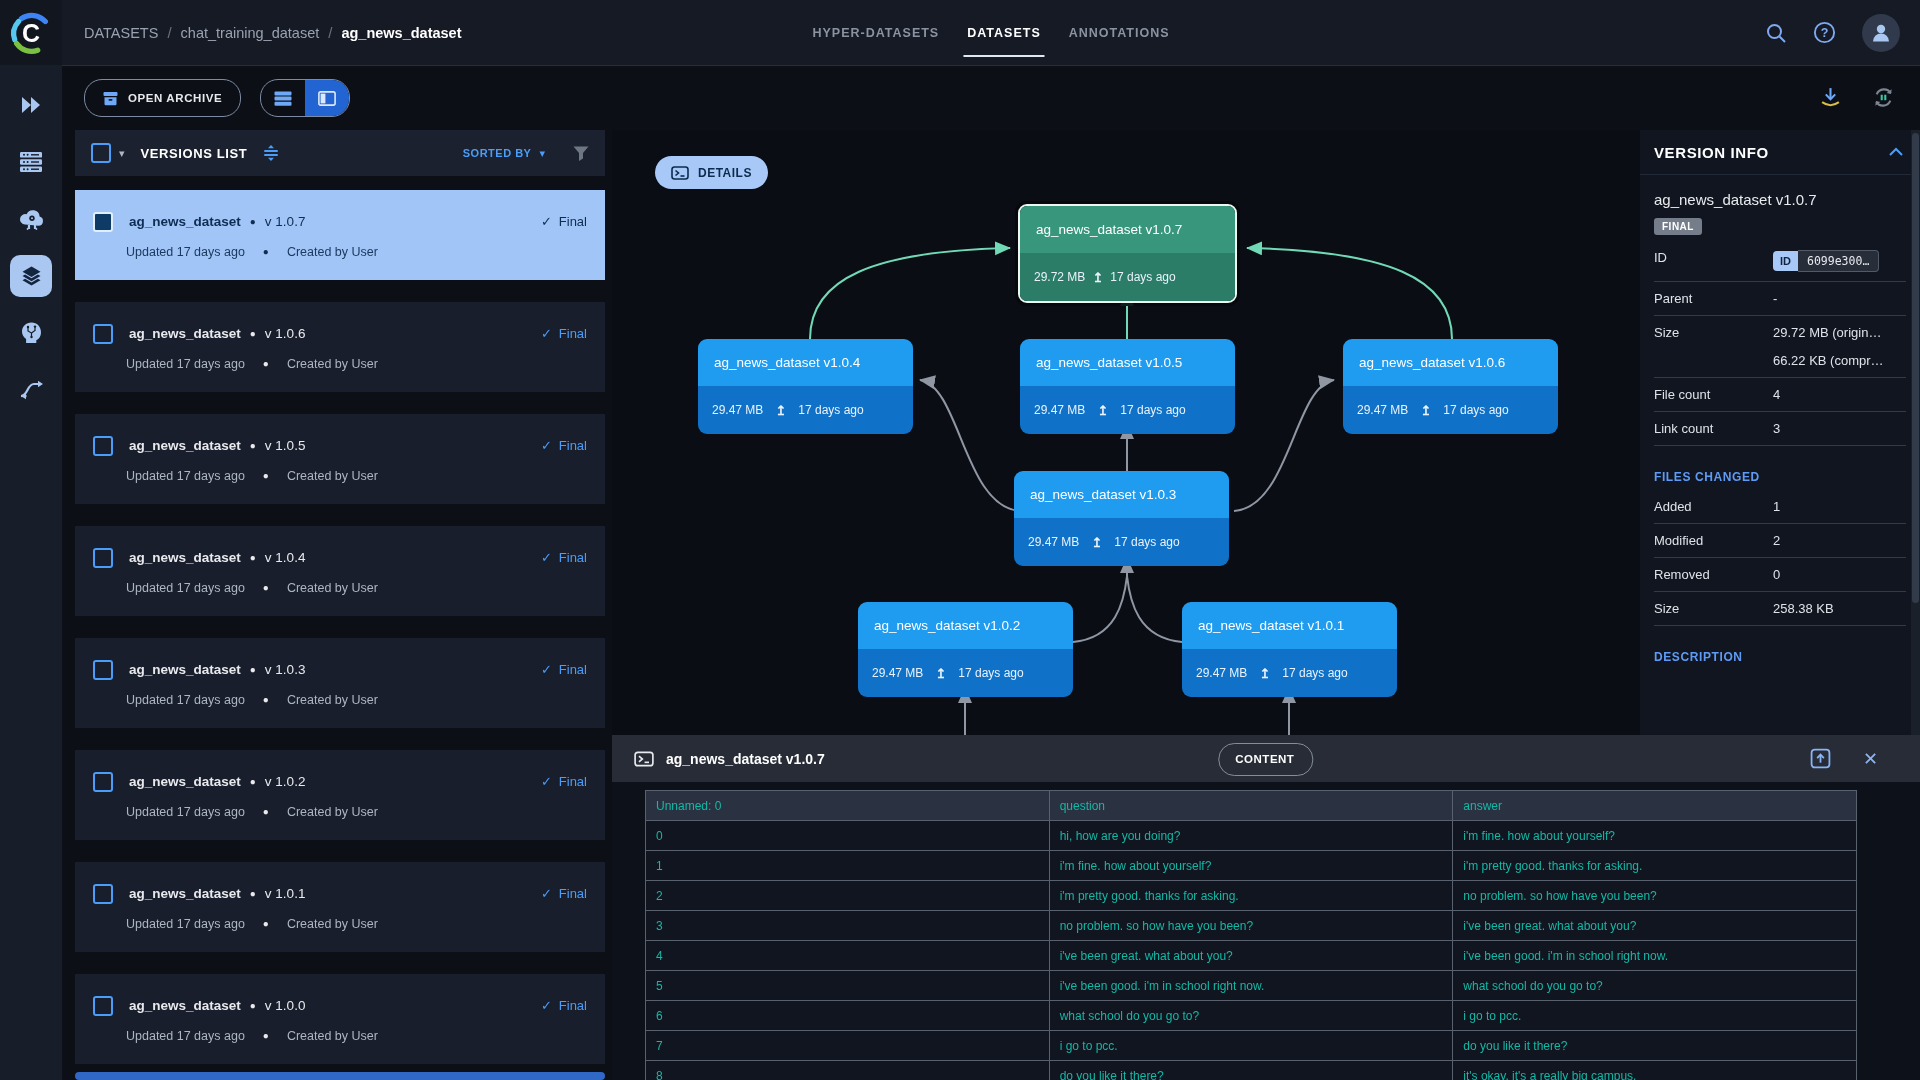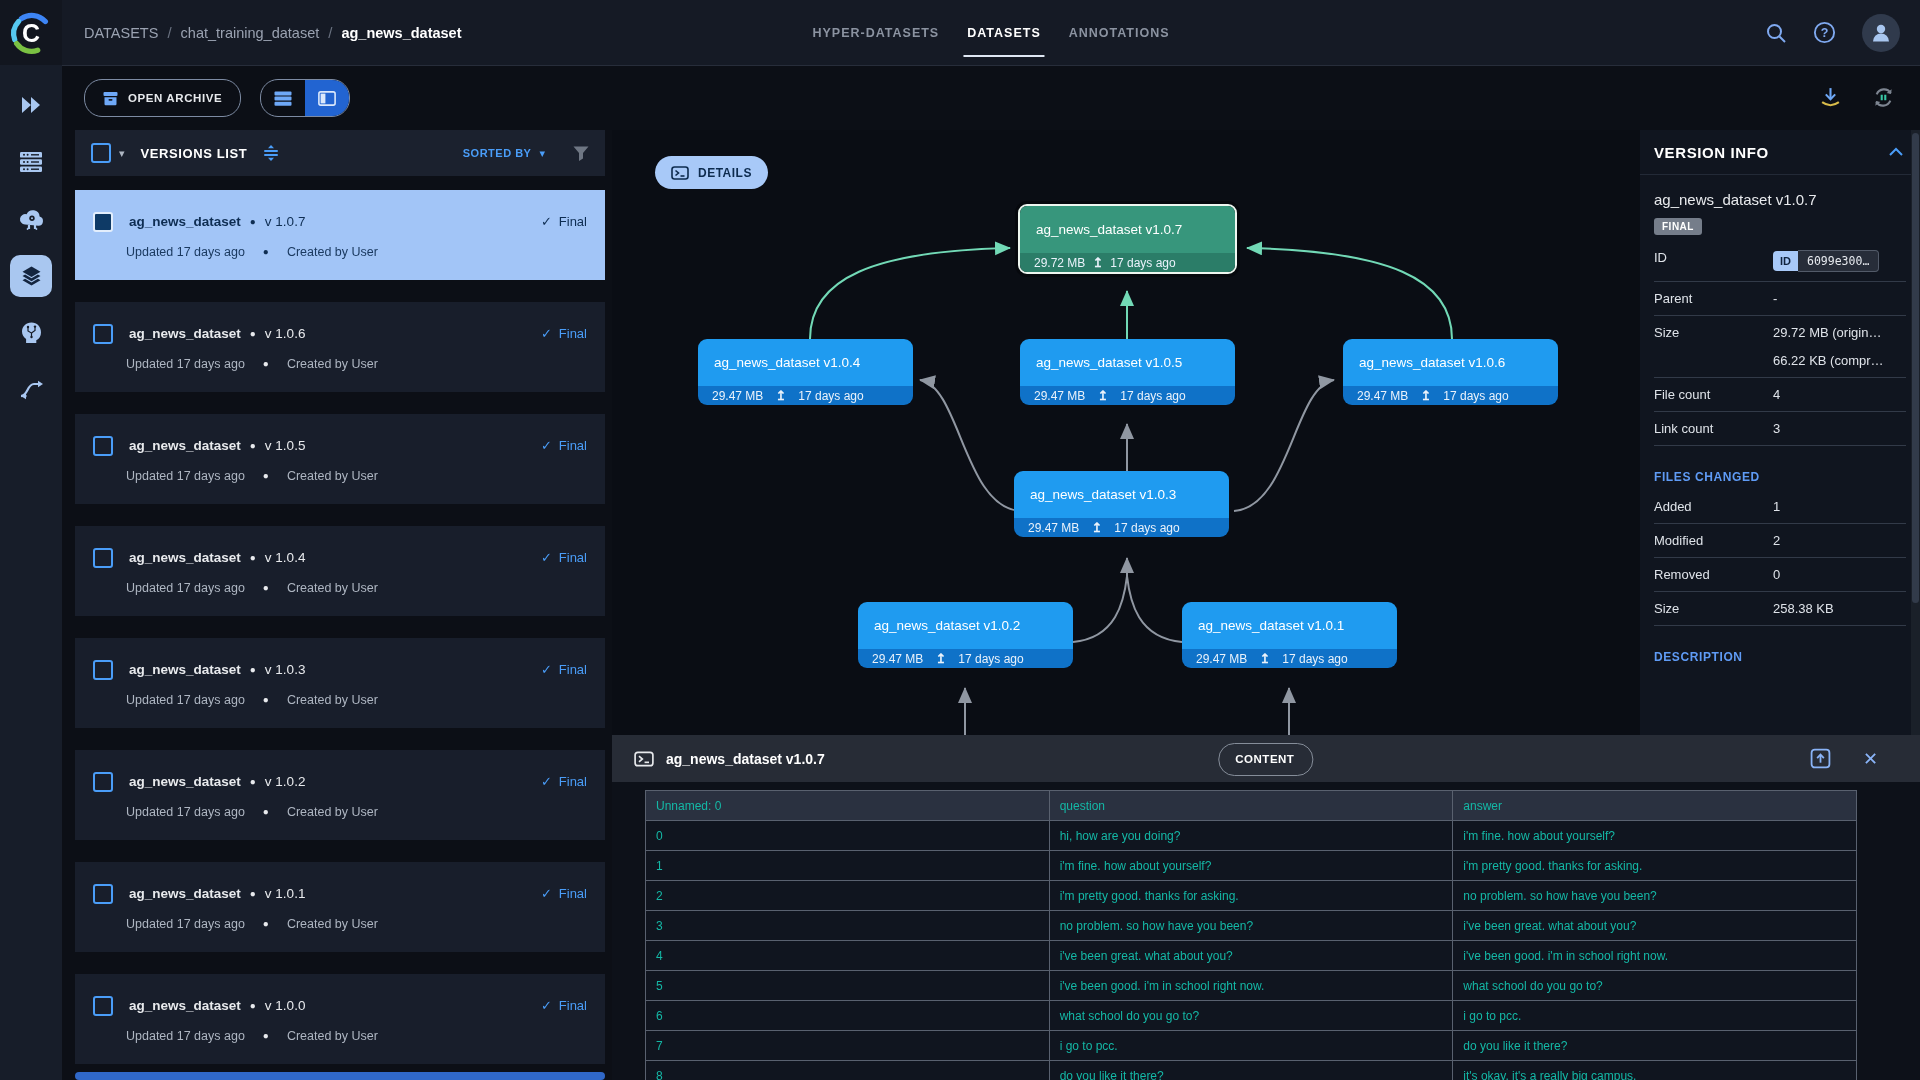--- a/index.html
+++ b/index.html
@@ -58,21 +58,21 @@
   .card.selected .row2{color:#1b3a60;}
   .card.selected .cbx{background:#0e3a66;border-color:#e3eefc;}
   .list-scrollbar{position:absolute;left:0;bottom:0;width:530px;height:8px;background:#3068c8;border-radius:4px;cursor:pointer;}
 
   
   .graph{position:absolute;left:612px;top:130px;width:1028px;height:605px;background:#0a0d14;overflow:hidden;}
   .details-btn{position:absolute;left:43px;top:26px;height:33px;display:flex;align-items:center;gap:9px;padding:0 16px;background:#a8c9f8;border-radius:17px;color:#0d2b4e;font-size:12px;font-weight:bold;letter-spacing:.5px;cursor:pointer;}
   .edges{position:absolute;left:0;top:0;}
   .node{position:absolute;width:215px;border-radius:9px;overflow:hidden;box-sizing:border-box;cursor:pointer;}
   .node .n-title{height:47px;display:flex;align-items:center;padding:0 16px;font-size:13.5px;color:#ffffff;}
-  .node .n-foot{height:19px;display:flex;align-items:center;padding:0 14px;font-size:12px;color:#eaf2fb;gap:7px;}
+  .node .n-foot{height:48px;display:flex;align-items:center;padding:0 14px;font-size:12px;color:#eaf2fb;gap:7px;}
   .node.blue .n-title{background:#1f9bf0;}
   .node.blue .n-foot{background:#0f72c8;gap:12px;}
   .node.green .n-title{background:#37967c;}
   .node.green .n-foot{background:#2b7d68;}
   .node.selected{width:219px;border:2px solid #eef6f0;box-shadow:0 0 0 3px rgba(5,8,12,.9);}
   .upl{font-weight:bold;font-size:13px;}
 
   
   .vinfo{position:absolute;left:1640px;top:130px;width:280px;height:605px;background:#10151f;overflow:hidden;}
   .vinfo-header{display:flex;justify-content:space-between;align-items:center;height:44px;padding:0 16px 0 14px;color:#ffffff;font-size:15px;font-weight:bold;letter-spacing:.6px;border-bottom:1px solid #232a37;}

